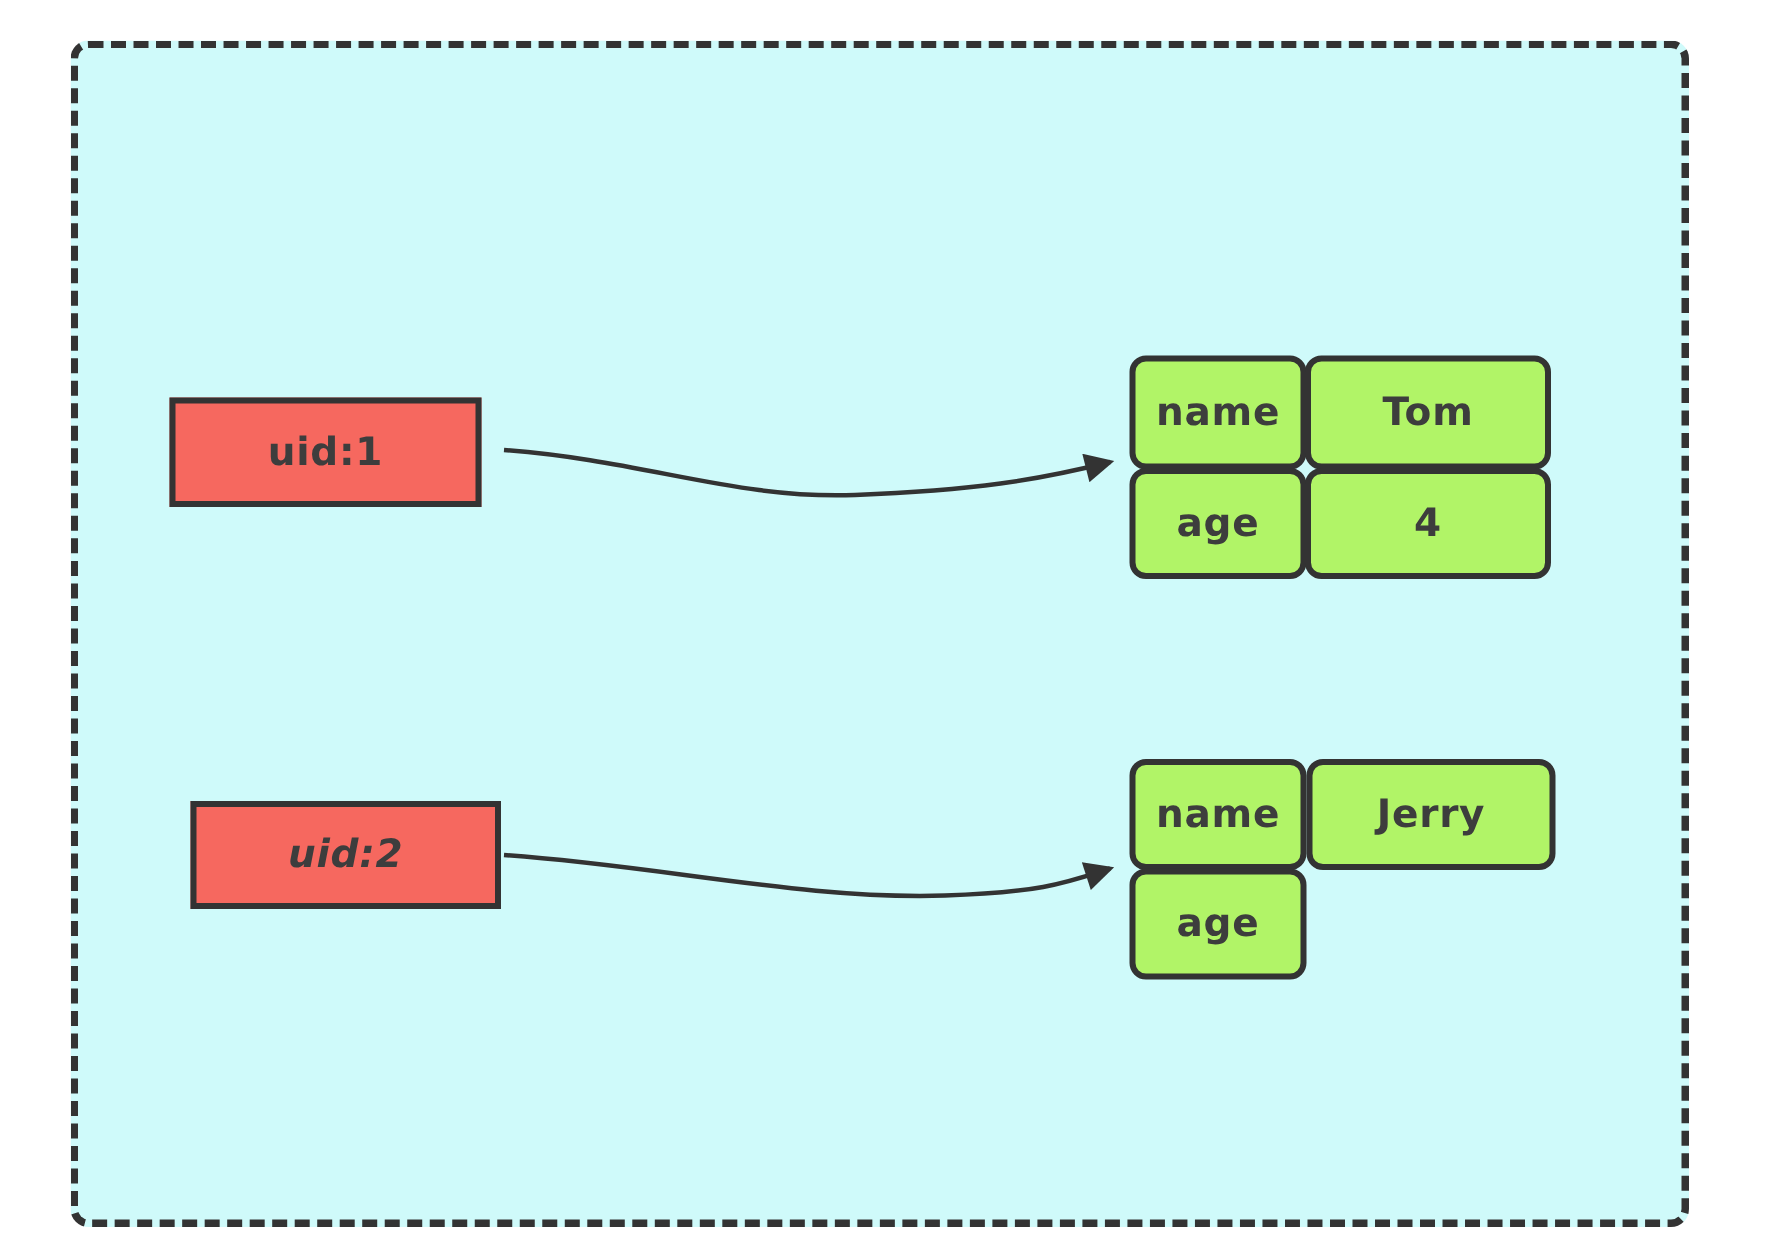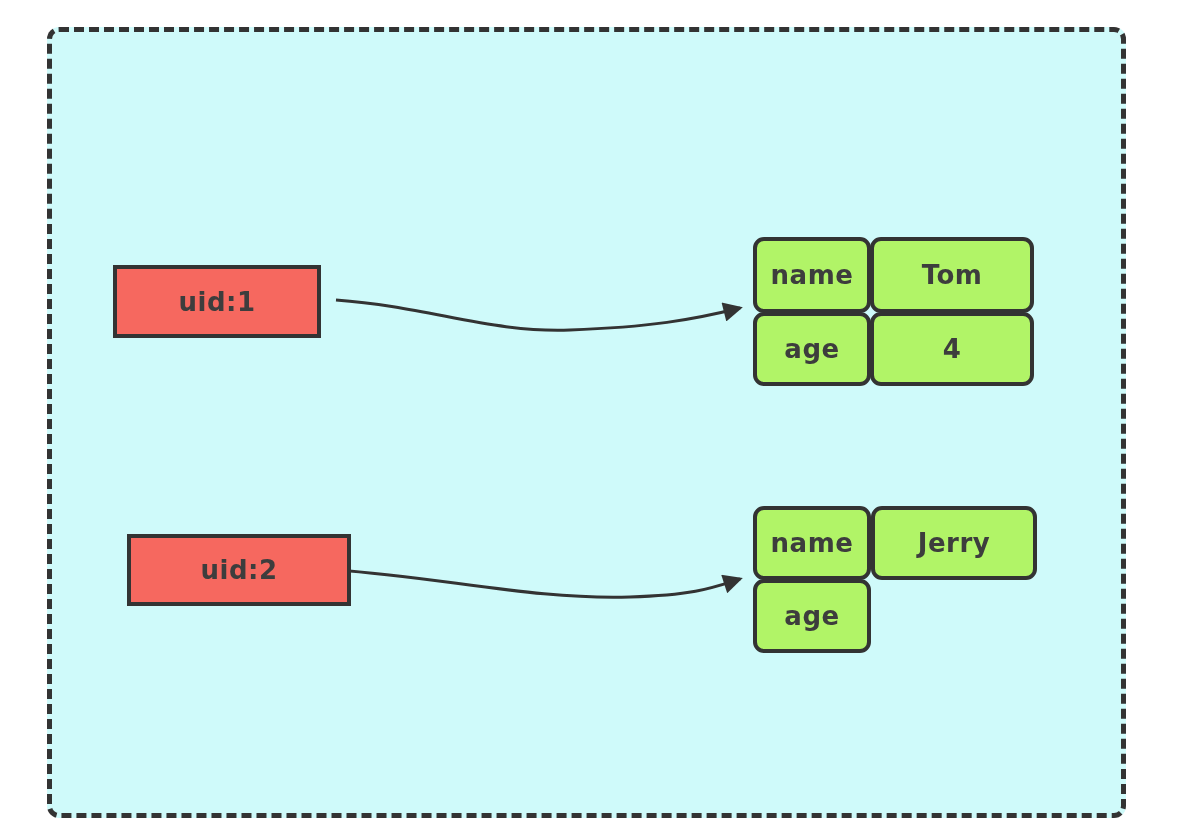--- a/index.html
+++ b/index.html
@@ -35,21 +35,21 @@
     align-items: center;
     justify-content: center;
     background: var(--node-fill, #F6685F);
     border: 4px solid var(--stroke, #333333);
     color: var(--text, #3D3D3D);
     font-size: 26px;
     font-weight: bold;
     letter-spacing: 0.5px;
   }
   .node-1 { left: 113px; top: 265px; width: 208px; height: 73px; }
-  .node-2 { left: 127px; top: 534px; width: 224px; height: 72px; }
+  .node-2 { left: 127px; top: 534px; width: 207px; height: 72px; font-style: italic; }
   .cell {
     position: absolute;
     display: flex;
     align-items: center;
     justify-content: center;
     background: var(--record-fill, #B1F467);
     border: 4px solid var(--stroke, #333333);
     border-radius: 11px;
     color: var(--text, #3D3D3D);
     font-size: 26px;

